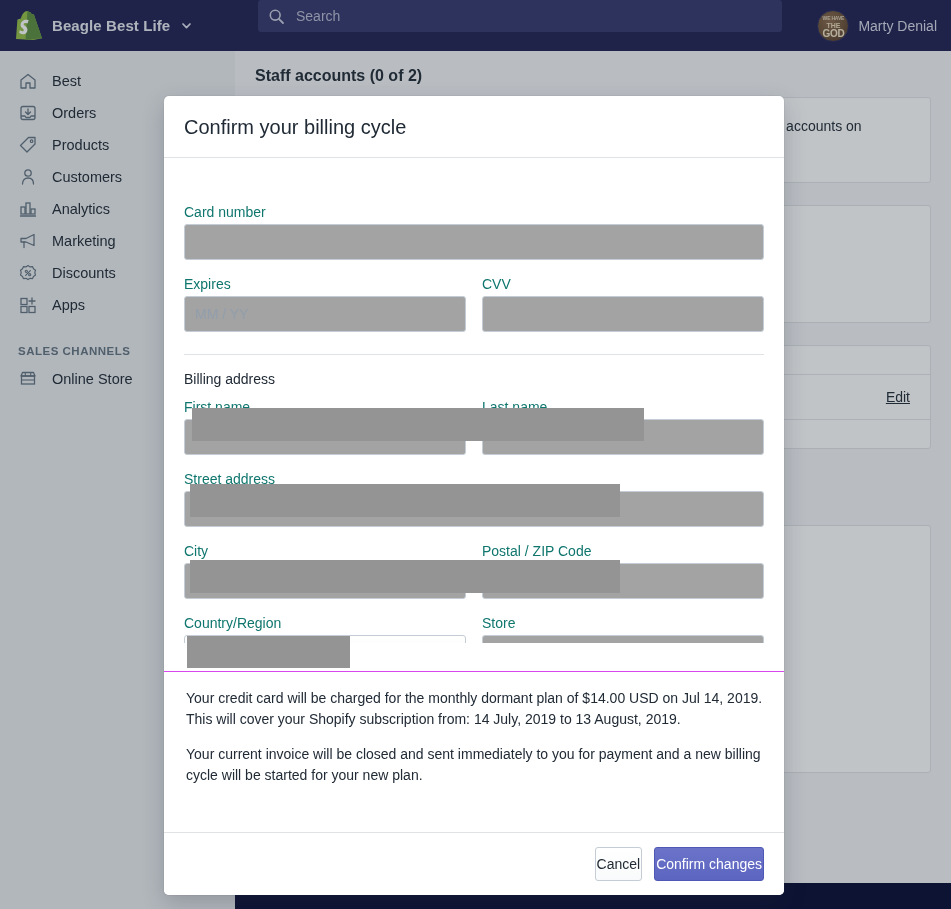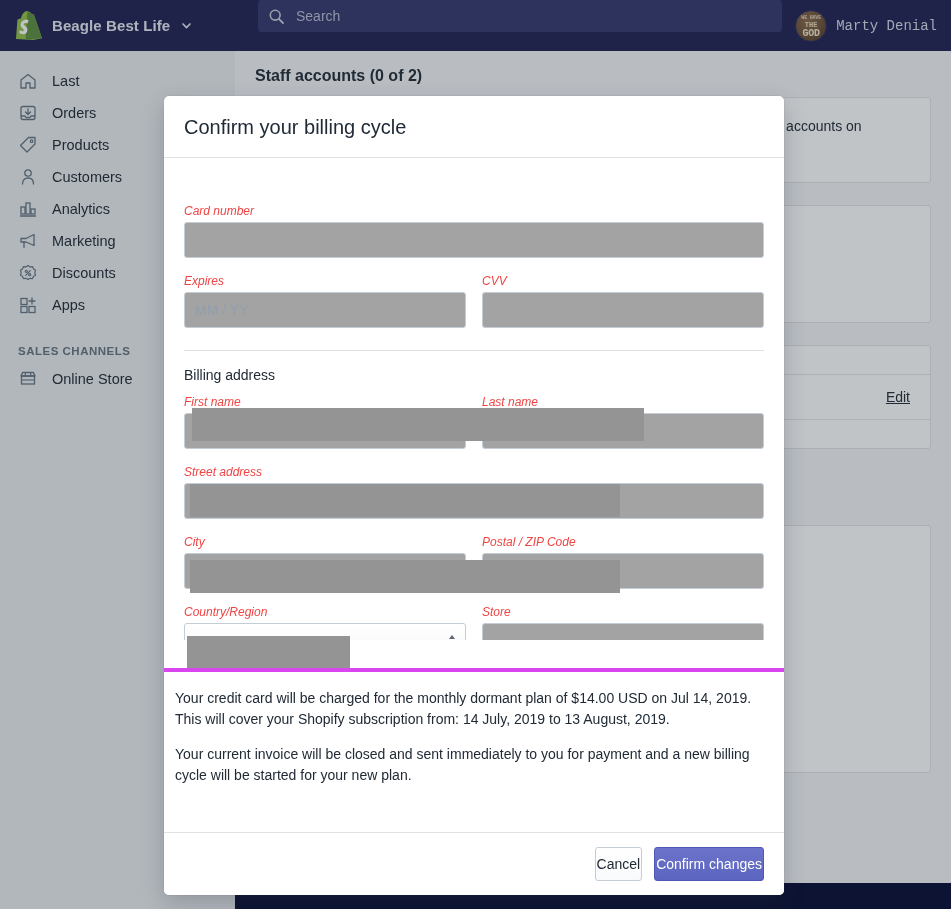--- a/index.html
+++ b/index.html
@@ -49,21 +49,21 @@
   .search-icon { width: 17px; height: 17px; flex: 0 0 auto; }
   .search-input {
     flex: 1; background: transparent; border: 0; outline: 0;
     color: #ffffff; font-size: 14px;
     font-family: "Liberation Sans", sans-serif;
   }
   .search-input::placeholder { color: #b9bcd4; opacity: 1; }
 
   .userwrap {
     position: absolute; right: 14px; top: 0; height: 51px;
-    display: flex; align-items: center; gap: 9px; font-family: Liberation Mono, monospace;
+    display: flex; align-items: center; gap: 9px;
   }
   .avatar {
     width: 32px; height: 32px; border-radius: 50%;
     background: radial-gradient(circle at 40% 35%, #8a6a4b 0%, #6c5036 55%, #4a3524 100%);
     position: relative; overflow: hidden;
     border: 1px solid #2a2c5e;
     flex: 0 0 auto;
   }
   .avatar .a-l1, .avatar .a-l2, .avatar .a-l3 {
     position: absolute; left: 0; right: 0; text-align: center;
@@ -179,21 +179,21 @@
     padding: 20px 20px 18px 20px;
     border-bottom: 1px solid #e0e3e6;
   }
   .modal-title { font-size: 20px; color: #212b36; }
   .modal-body {
     flex: 1;
     padding: 18px 20px 0 20px;
     overflow: hidden;
   }
   .field-label {
-    font-size: 12px; color: #ef4444; margin-bottom: 4px; display: block; font-style: italic;
+    font-size: 14px; color: #0f766e; margin-bottom: 4px; display: block;
   }
   .txt {
     width: 100%; height: 36px;
     border: 1px solid #c4cdd5; border-radius: 3px;
     background: #a3a3a3;
     padding: 0 10px;
     font-size: 14px; color: #212b36;
     font-family: "Liberation Sans", sans-serif;
     outline: none;
   }
@@ -222,22 +222,22 @@
   }
 
   
   .redact {
     position: absolute;
     background: #949494;
     pointer-events: none;
   }
 
   .modal-note {
-    border-top: 4px solid #d946ef;
-    padding: 16px 20px 4px 11px;
+    border-top: 1px solid #d946ef;
+    padding: 16px 20px 4px 22px;
   }
   .modal-note p {
     margin: 0 0 14px 0;
     font-size: 14px; line-height: 21px; color: #212b36;
   }
   .modal-footer {
     border-top: 1px solid #e0e3e6;
     padding: 14px 20px;
     display: flex; justify-content: flex-end; gap: 12px;
     background: #ffffff;
@@ -322,21 +322,21 @@
     </div>
   </div>
 
   <div class="bottom-strip"></div>
 
   <div class="sidebar">
     <div class="nav-item">
       <svg class="nav-icon" viewBox="0 0 20 20">
         <path d="M3 9 L10 3.5 L17 9 V17 H12 V12 H8 V17 H3 Z" fill="none" stroke="#637381" stroke-width="1.3" stroke-linejoin="round"></path>
       </svg>
-      <span class="ni-label">Last</span>
+      <span class="ni-label">Best</span>
     </div>
     <div class="nav-item">
       <svg class="nav-icon" viewBox="0 0 20 20">
         <rect x="3" y="3.5" width="14" height="13" rx="2" fill="none" stroke="#637381" stroke-width="1.3"></rect>
         <path d="M10 6 V11 M7.5 9 L10 11.5 L12.5 9" fill="none" stroke="#637381" stroke-width="1.3" stroke-linecap="round" stroke-linejoin="round"></path>
         <path d="M3 13 H7 L8 14.5 H12 L13 13 H17" fill="none" stroke="#637381" stroke-width="1.3" stroke-linejoin="round"></path>
       </svg>
       <span class="ni-label">Orders</span>
     </div>
     <div class="nav-item">

